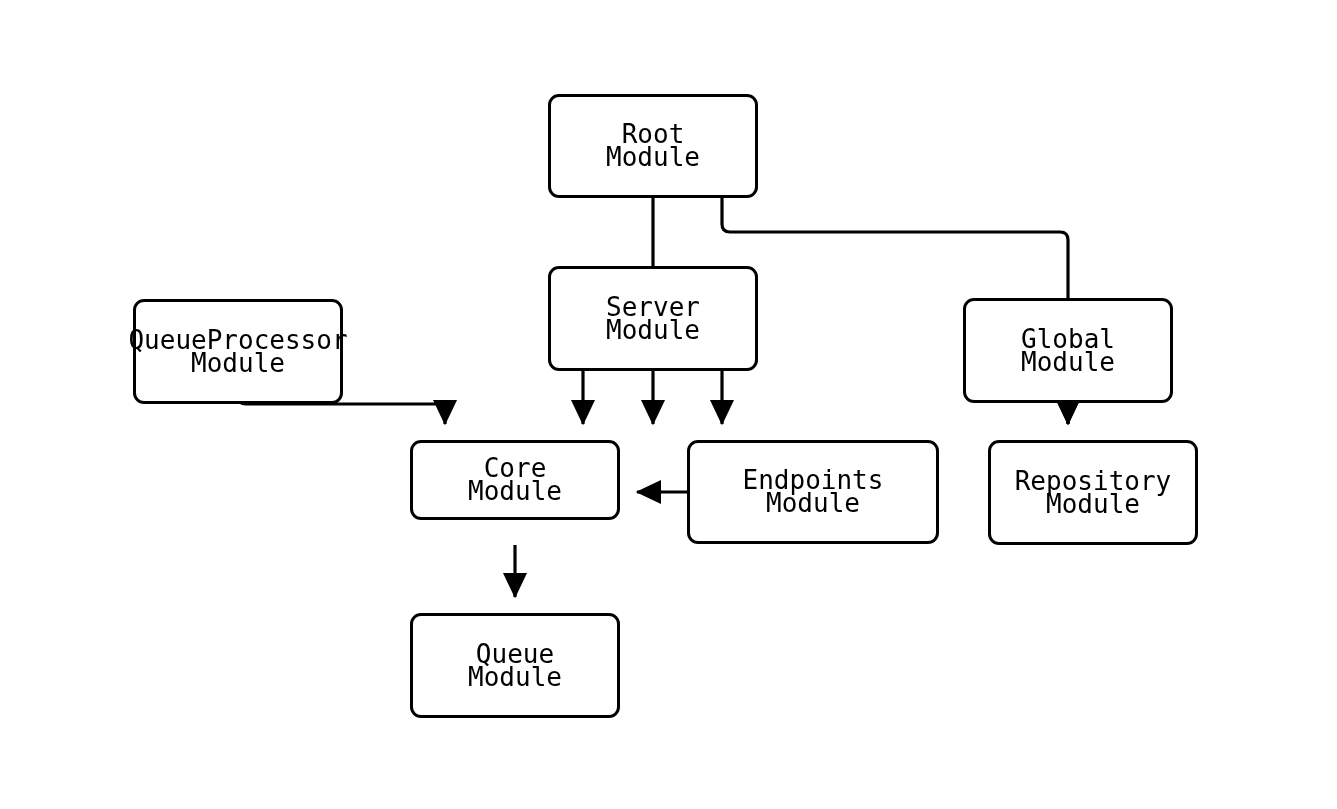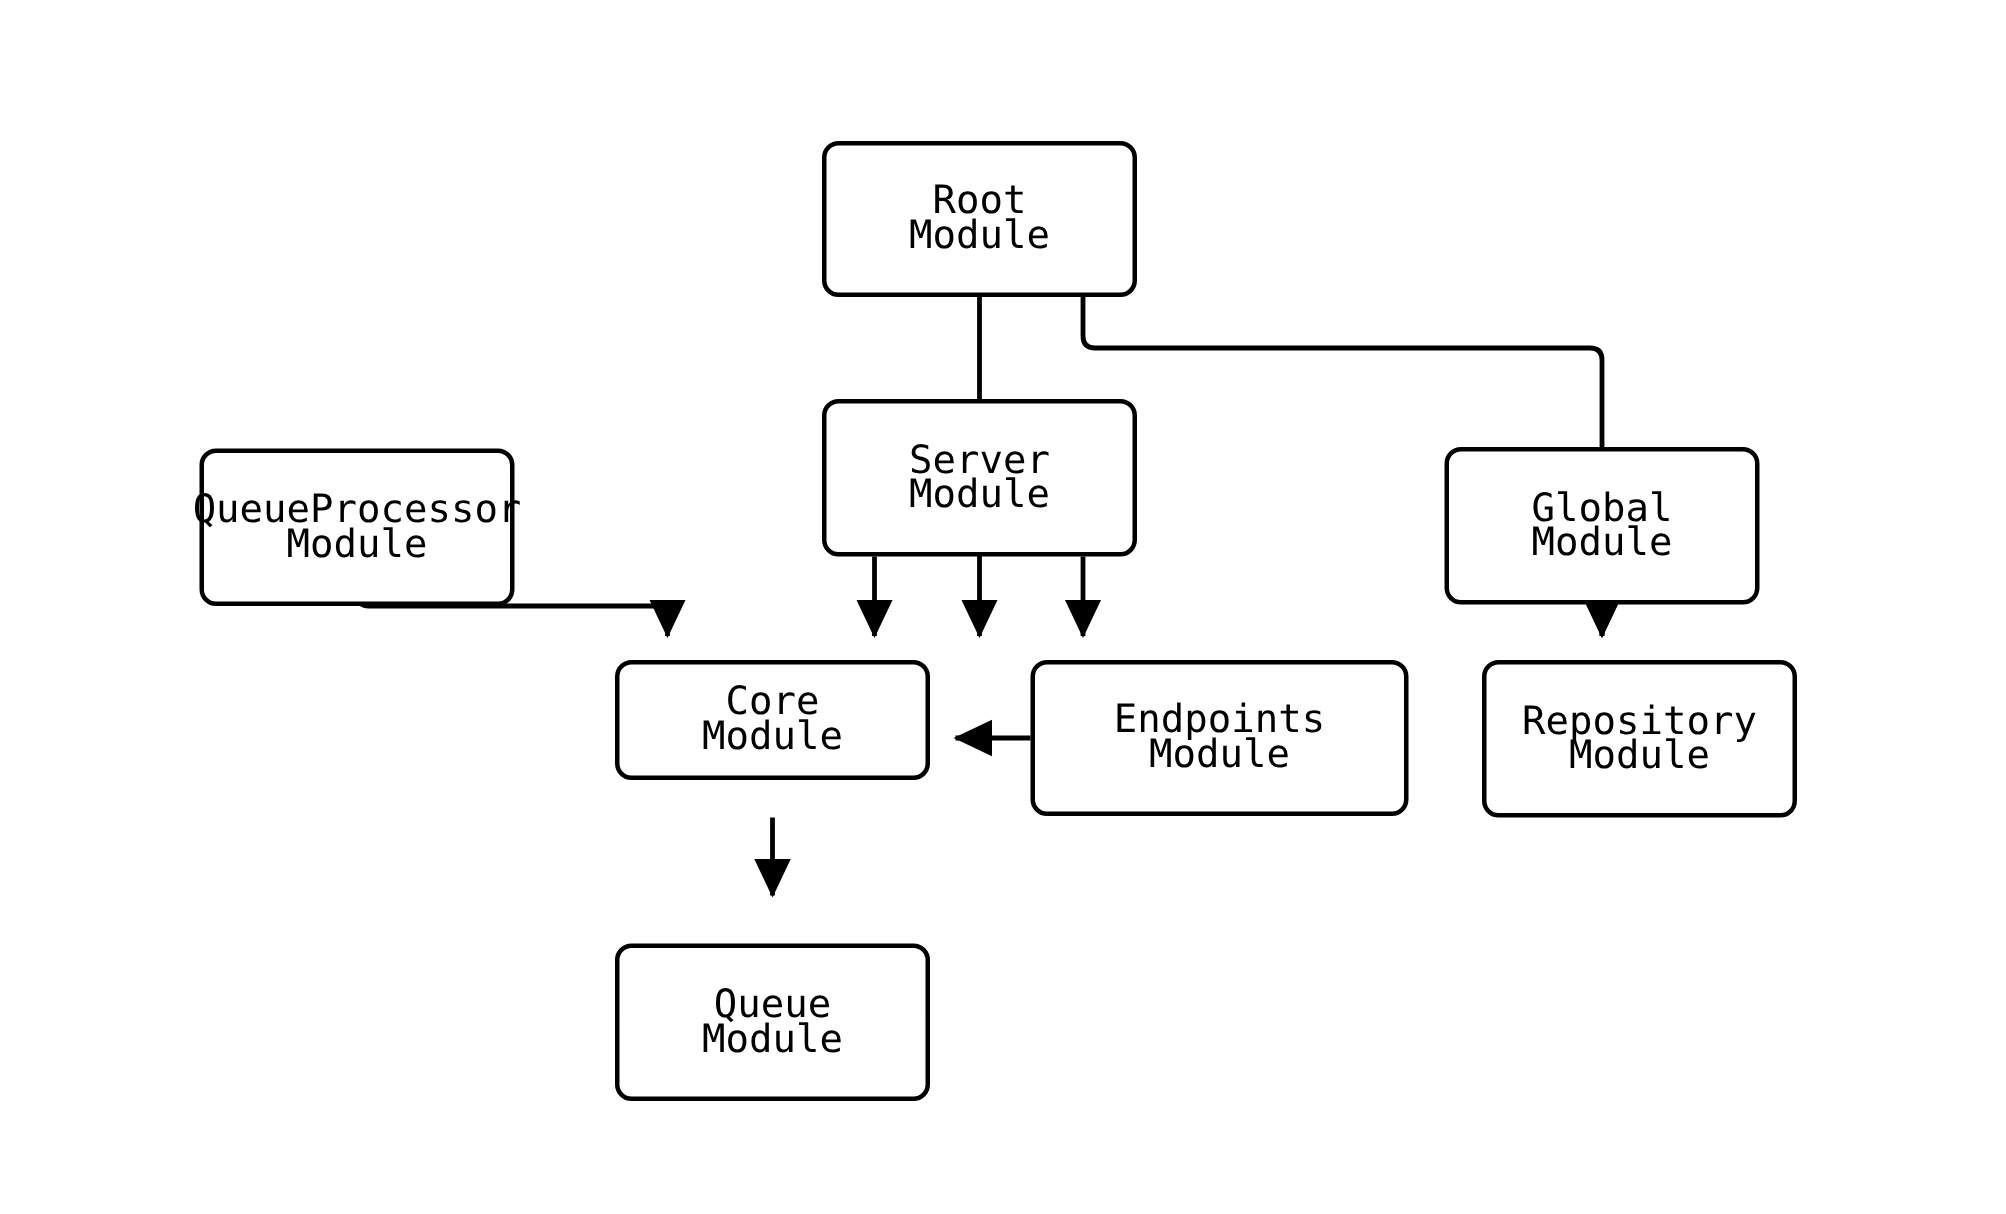--- a/index.html
+++ b/index.html
@@ -102,18 +102,18 @@
   <div class="node" style="left:687px; top:440px; width:252px; height:104px;">
     <span class="node-label">Endpoints
 Module</span>
   </div>
 
   <div class="node" style="left:963px; top:440px; width:210px; height:105px;margin-left:25px;">
     <span class="node-label">Repository
 Module</span>
   </div>
 
-  <div class="node" style="left:410px; top:613px; width:210px; height:105px;margin-top:16px;">
+  <div class="node" style="left:410px; top:613px; width:210px; height:105px;">
     <span class="node-label">Queue
 Module</span>
   </div>
 
 </div>
 
 </body></html>

